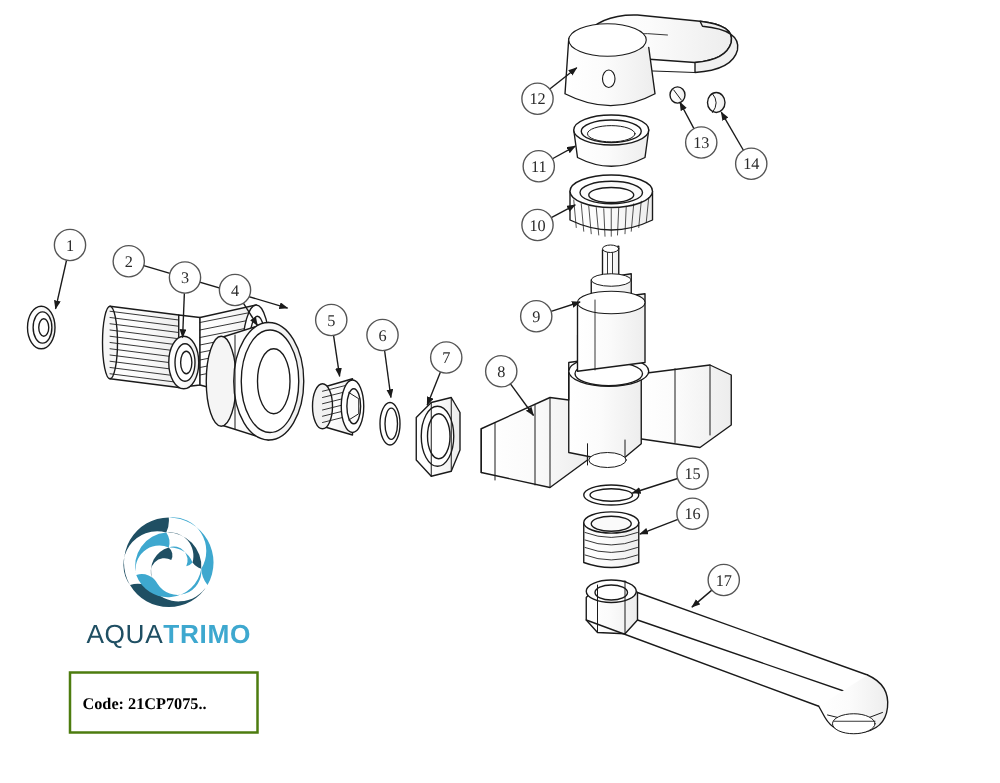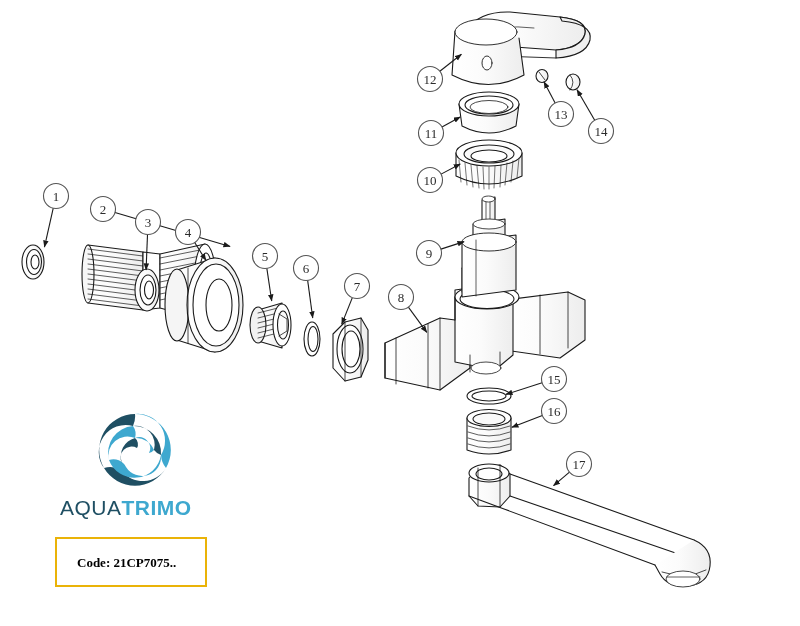--- a/index.html
+++ b/index.html
@@ -34,41 +34,41 @@
     left: 60px;
     top: 410px;
     width: 150px;
     height: 110px;
   }
   #logo-mark {
     display: block;
     margin: 0 auto;
   }
   #logo-wordmark {
-    text-align: left;
+    text-align: center;
     font-family: "Liberation Sans", sans-serif;
     font-size: 21px;
     letter-spacing: 0.5px;
     margin-top: 2px;
     white-space: nowrap;
   }
   #logo-wordmark .wm-aqua { color: #1f4f63; font-weight: 400; }
   #logo-wordmark .wm-trimo { color: #3ea8cf; font-weight: 700; }
   #code-box {
     position: absolute;
     left: 55px;
     top: 537px;
     width: 152px;
     height: 50px;
-    border: 2px solid #eab308;
+    border: 2px solid #4d7c0f;
     background: #ffffff;
     display: flex;
     flex-direction: column;
     justify-content: center;
-    padding-left: 20px;
+    padding-left: 9px;
     box-sizing: border-box;
   }
   #code-box div {
     font-family: "Liberation Serif", serif;
     font-weight: bold;
     font-size: 13px;
     color: #000000;
     line-height: 17px;
     white-space: nowrap;
   }

